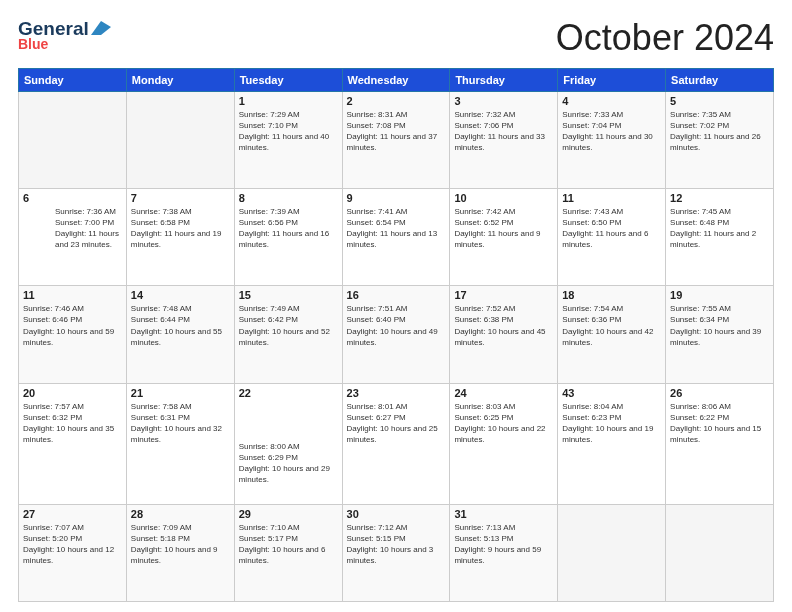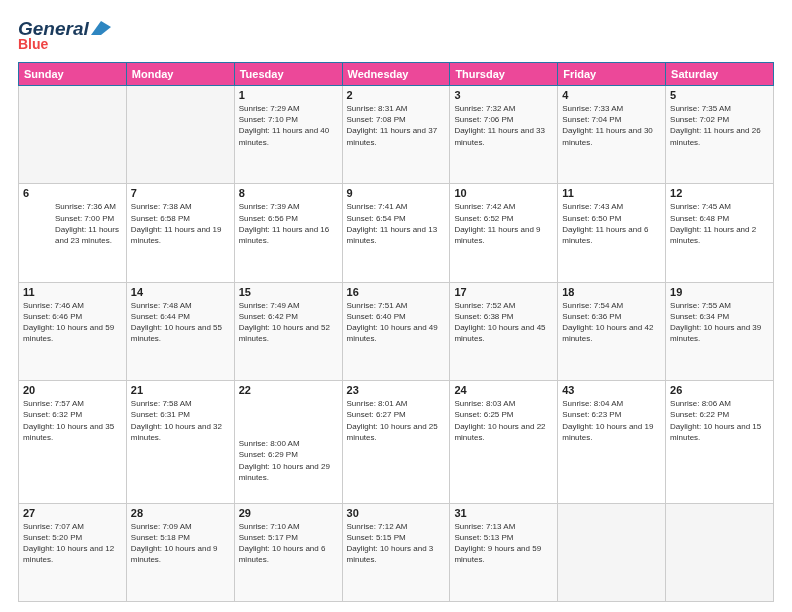--- a/index.html
+++ b/index.html
@@ -43,21 +43,21 @@
       margin-top: 2px;
     }
     .calendar {
       flex: 1;
       border: 1px solid #ccc;
       border-collapse: collapse;
       width: 100%;
       table-layout: fixed;
     }
     .calendar thead tr th {
-      background: #ec4899;
+      background: #1d4ed8;
       color: #fff;
       text-align: left;
       padding: 5px 5px;
       font-size: 11px;
       font-weight: bold;
       border: 1px solid #2475a8;
     }
     .calendar tbody tr td {
       vertical-align: top;
       border: 1px solid #ccc;
@@ -85,29 +85,30 @@
     .empty-cell {
       background: #f5f5f5 !important;
     }
   </style>
 </head>
 <body>
 
 <div class="page">
   <div class="header">
     <div class="logo">
-      <div style="display:flex;align-items:center;gap:2px;font-style:italic;">
+      <div style="display:flex;align-items:center;gap:2px;">
         <span style="font-size:19px;font-weight:bold;color:#1a3a5c;">General</span>
         <svg width="20" height="14" viewBox="0 0 20 14" style="margin-top:-2px;">
           <polygon points="0,14 10,0 20,6 10,14" fill="#2e86c1"></polygon>
         </svg>
       </div>
       <span style="font-size:14px;font-weight:bold;color:#ef4444;margin-top:-4px;">Blue</span>
     </div>
     <div class="title-block">
+      <div class="month-title">October 2024</div>
     </div>
   </div>
 
   <table class="calendar">
     <thead>
       <tr id="weekday-header">
       <th>Sunday</th>
           <th>Monday</th>
           <th>Tuesday</th>
           <th>Wednesday</th>

